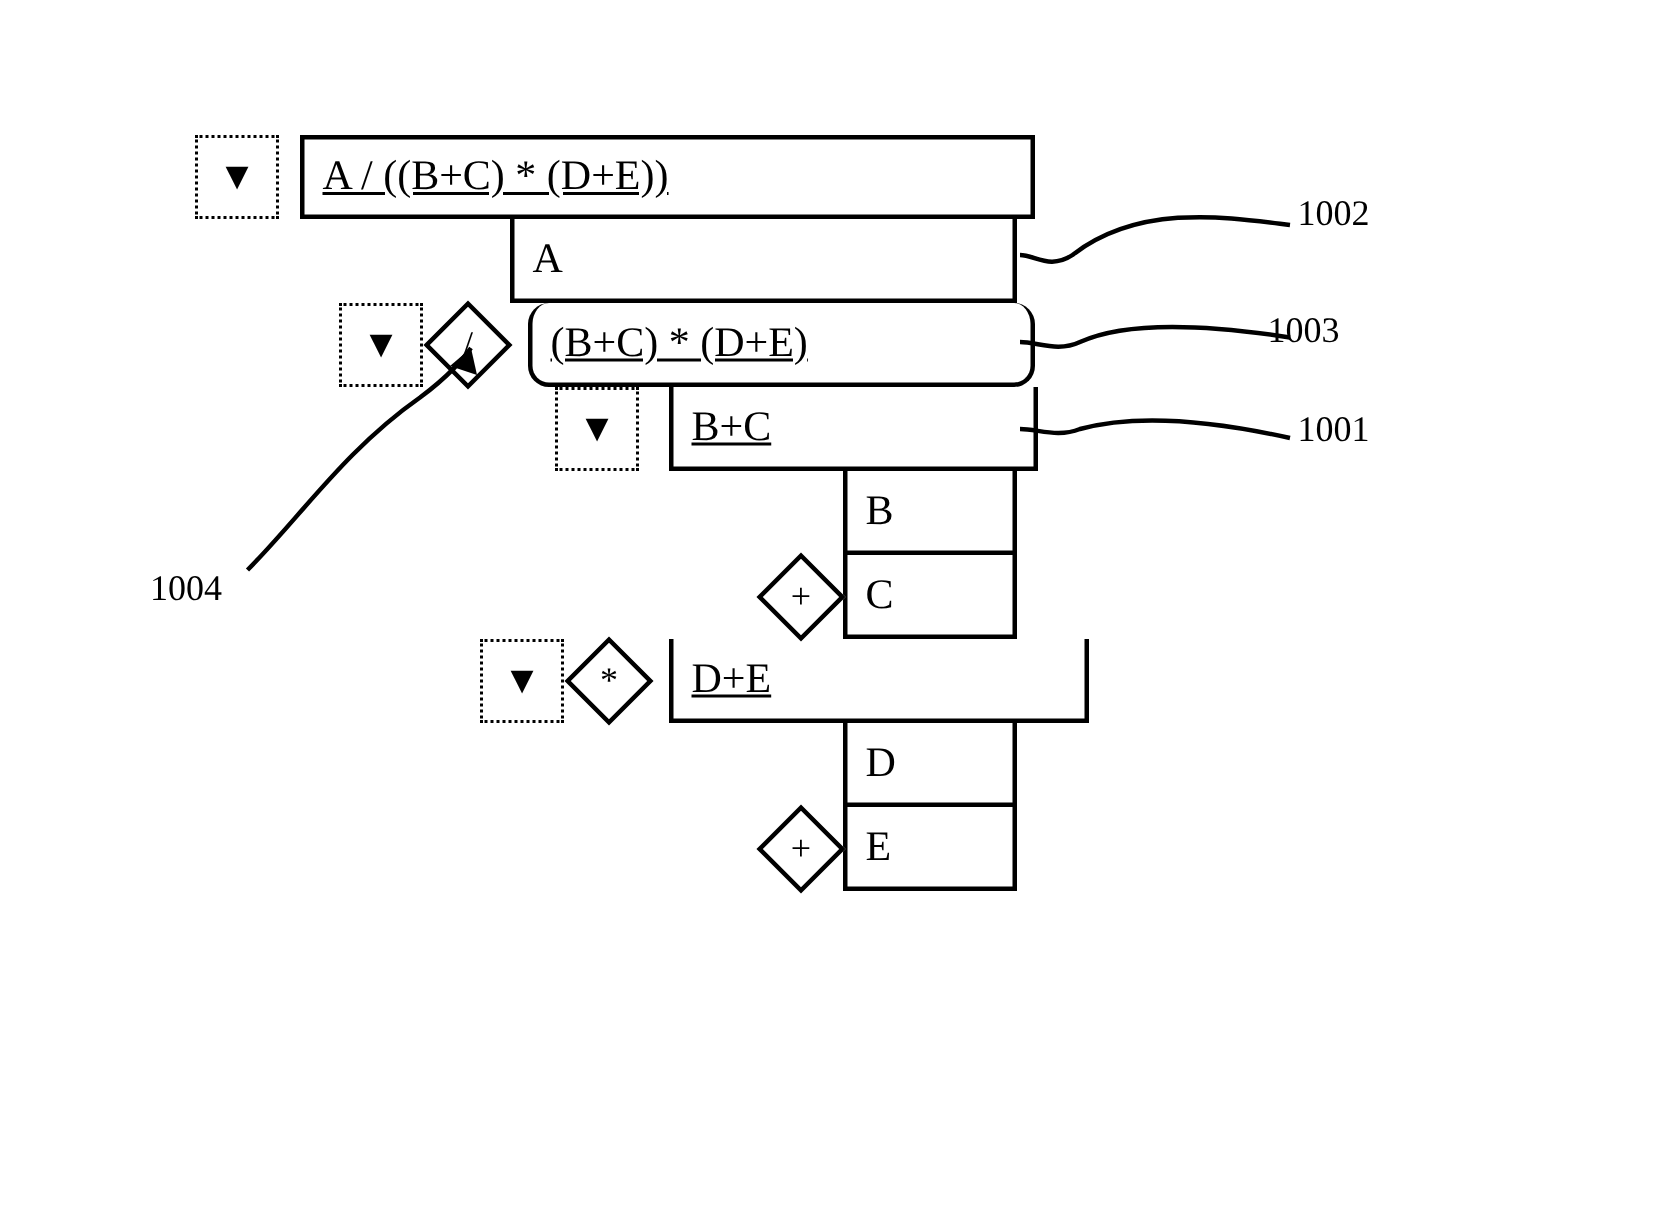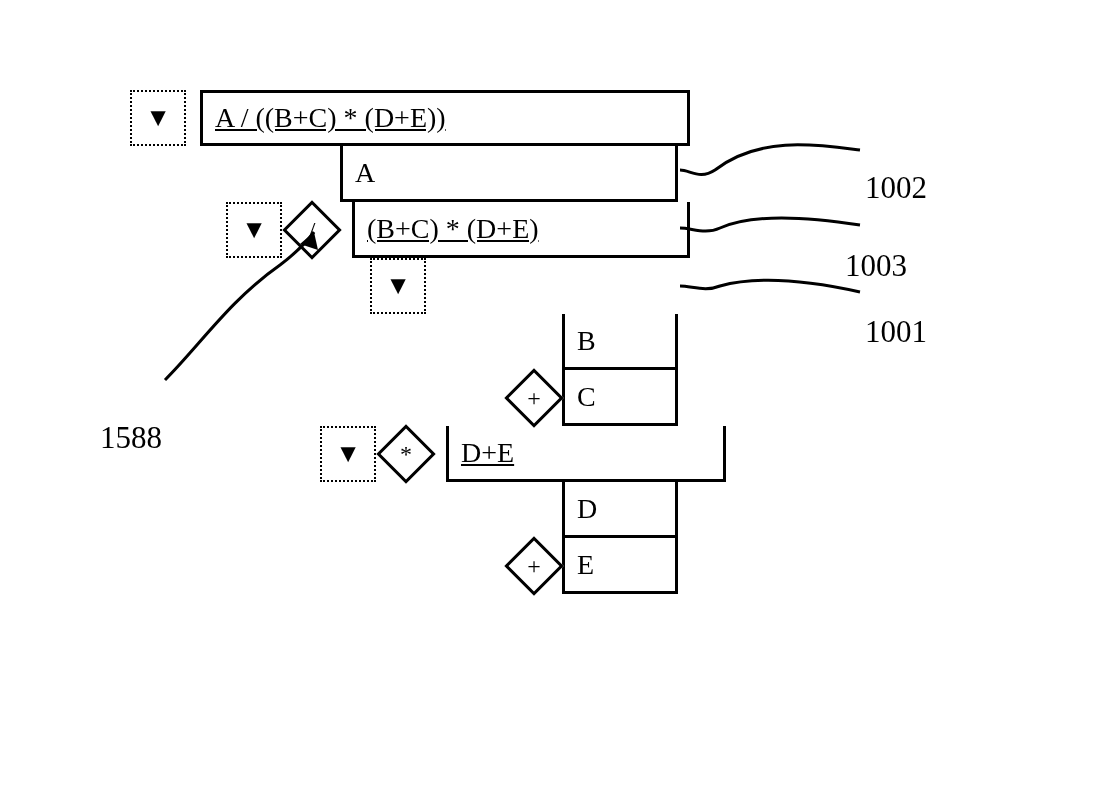--- a/index.html
+++ b/index.html
@@ -70,23 +70,22 @@
     background: #fff;
     font-size: 28px;
   }
   .spacer {
     flex: 0 0 auto;
   }
   .under { text-decoration: underline; margin-left: 12px; }
 
   .callout {
     position: absolute;
-    font-size: 31px;
+    font-size: 24px;
     font-family: "Times New Roman", Times, serif;
-    margin-top: 40px;
   }
   svg.overlay {
     position: absolute;
     left: 0;
     top: 0;
     width: 1113px;
     height: 806px;
     pointer-events: none;
   }
 </style>
@@ -110,29 +109,30 @@
     </div>
 
     <div class="row">
       <div class="spacer" style="width:96px;"></div>
       <div class="toggle">
           <span>▼</span>
         </div>
       <div class="diamond">
           <span>/</span>
         </div>
-      <div class="cell under" style="width:338px; border-top:none;">(B+C) * (D+E)</div>
+      <div class="cell under" style="width:338px; border-top:none;border-radius:14px;">(B+C) * (D+E)</div>
     </div>
 
     <div class="row">
       <div class="spacer" style="width:240px;"></div>
       <div class="toggle">
           <span>▼</span>
         </div>
       <div class="spacer" style="width:6px;"></div>
+      <div class="cell under" style="width:246px; border-top:none;">B+C</div>
     </div>
 
     <div class="row">
       <div class="spacer" style="width:432px;"></div>
       <div class="cell" style="width:116px; border-top:none;">B</div>
     </div>
 
     <div class="row">
       <div class="spacer" style="width:376px;"></div>
       <div class="diamond">
@@ -163,21 +163,21 @@
           <span>+</span>
         </div>
       <div class="cell" style="width:116px; border-top:none;">E</div>
     </div>
 
   </div>
 
   <div class="callout" style="left:865px; top:130px;">1002</div>
   <div class="callout" style="left:845px; top:208px;">1003</div>
   <div class="callout" style="left:865px; top:274px;text-align:right;">1001</div>
-  <div class="callout" style="left:100px; top:380px;">1588</div>
+  <div class="callout" style="left:100px; top:380px;">1004</div>
 
   <svg class="overlay" viewBox="0 0 1113 806">
 
     <path d="M 860 150 C 820 145, 760 135, 715 170 C 700 180, 690 170, 680 170" stroke="#000" stroke-width="3" fill="none"></path>
 
     <path d="M 860 225 C 815 218, 755 212, 720 228 C 705 235, 692 228, 680 228" stroke="#000" stroke-width="3" fill="none"></path>
 
     <path d="M 860 292 C 815 282, 760 275, 720 286 C 705 292, 692 286, 680 286" stroke="#000" stroke-width="3" fill="none"></path>
 
     <path d="M 165 380 C 200 345, 230 300, 280 265 C 300 250, 308 240, 314 232" stroke="#000" stroke-width="3" fill="none"></path>

